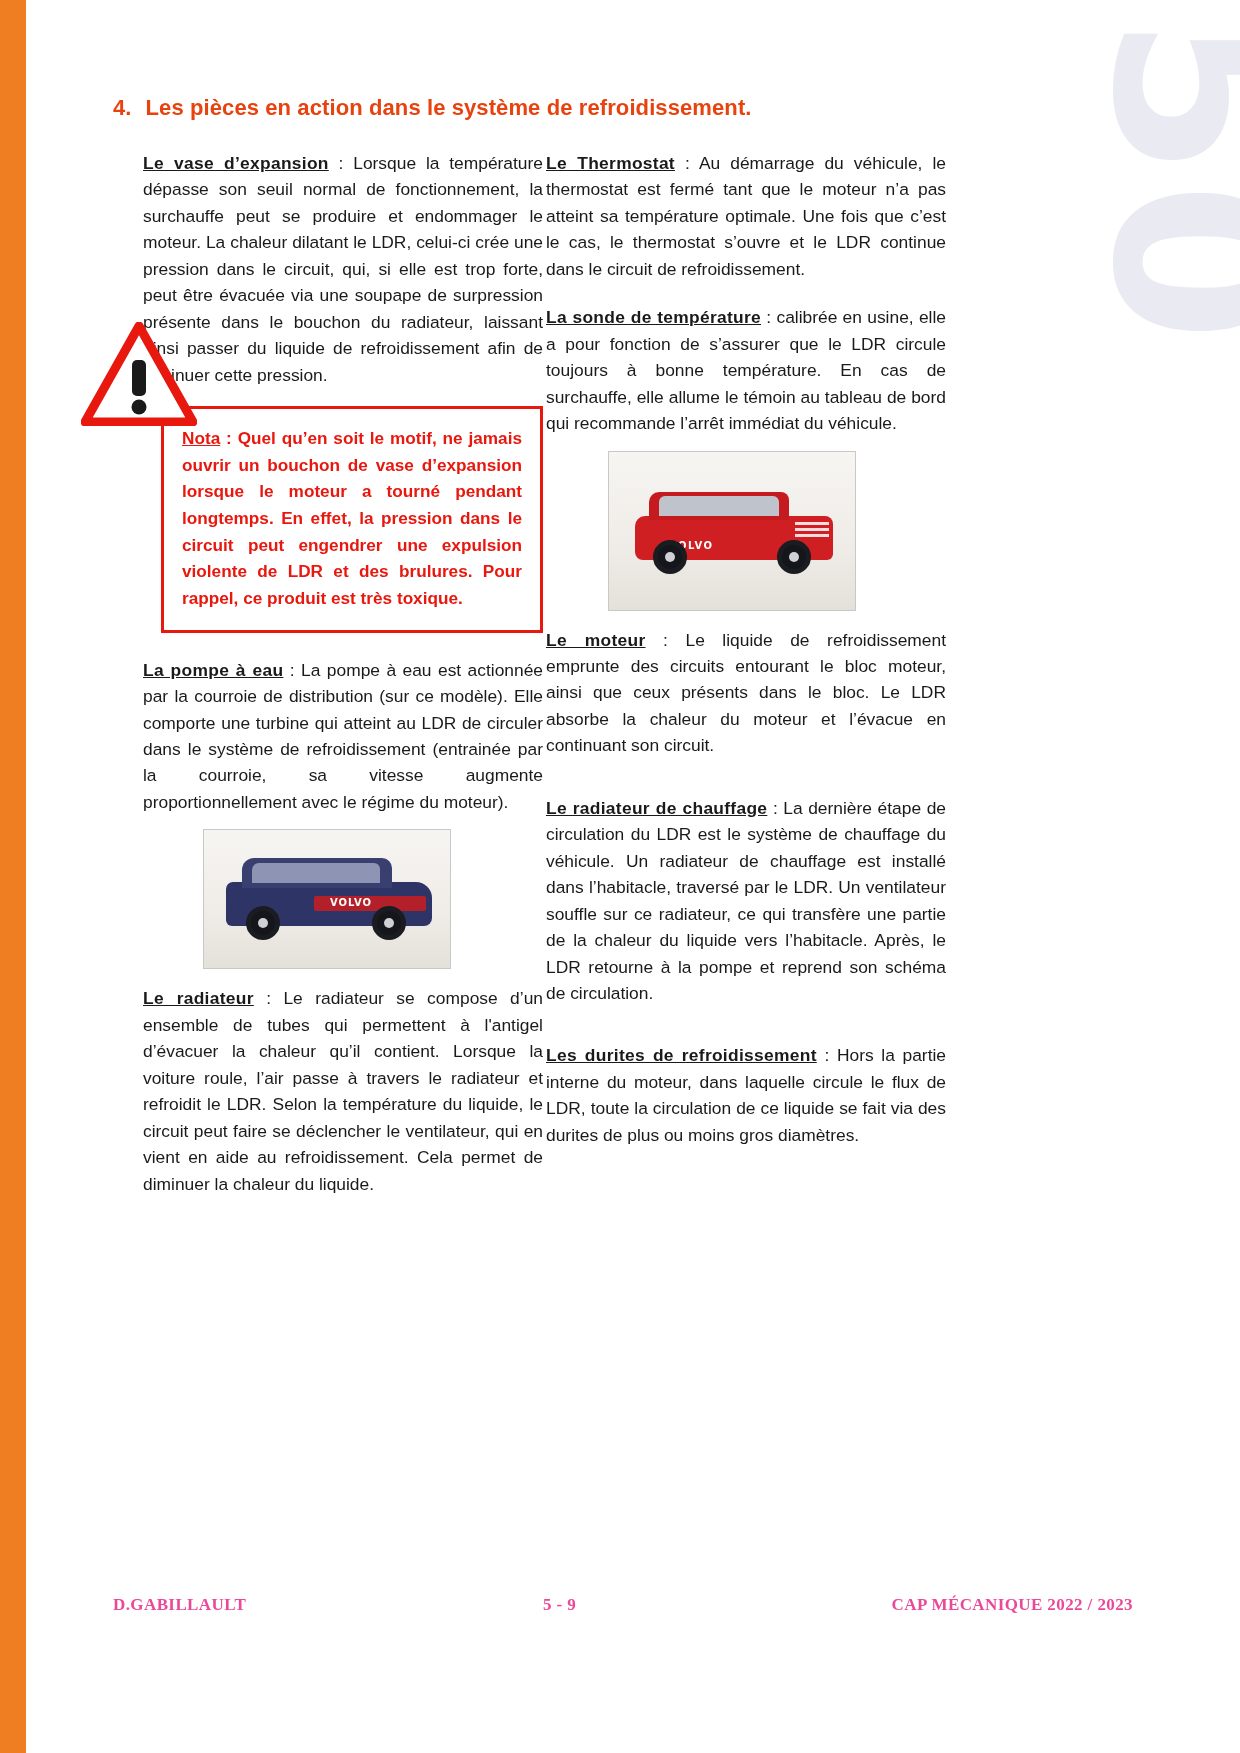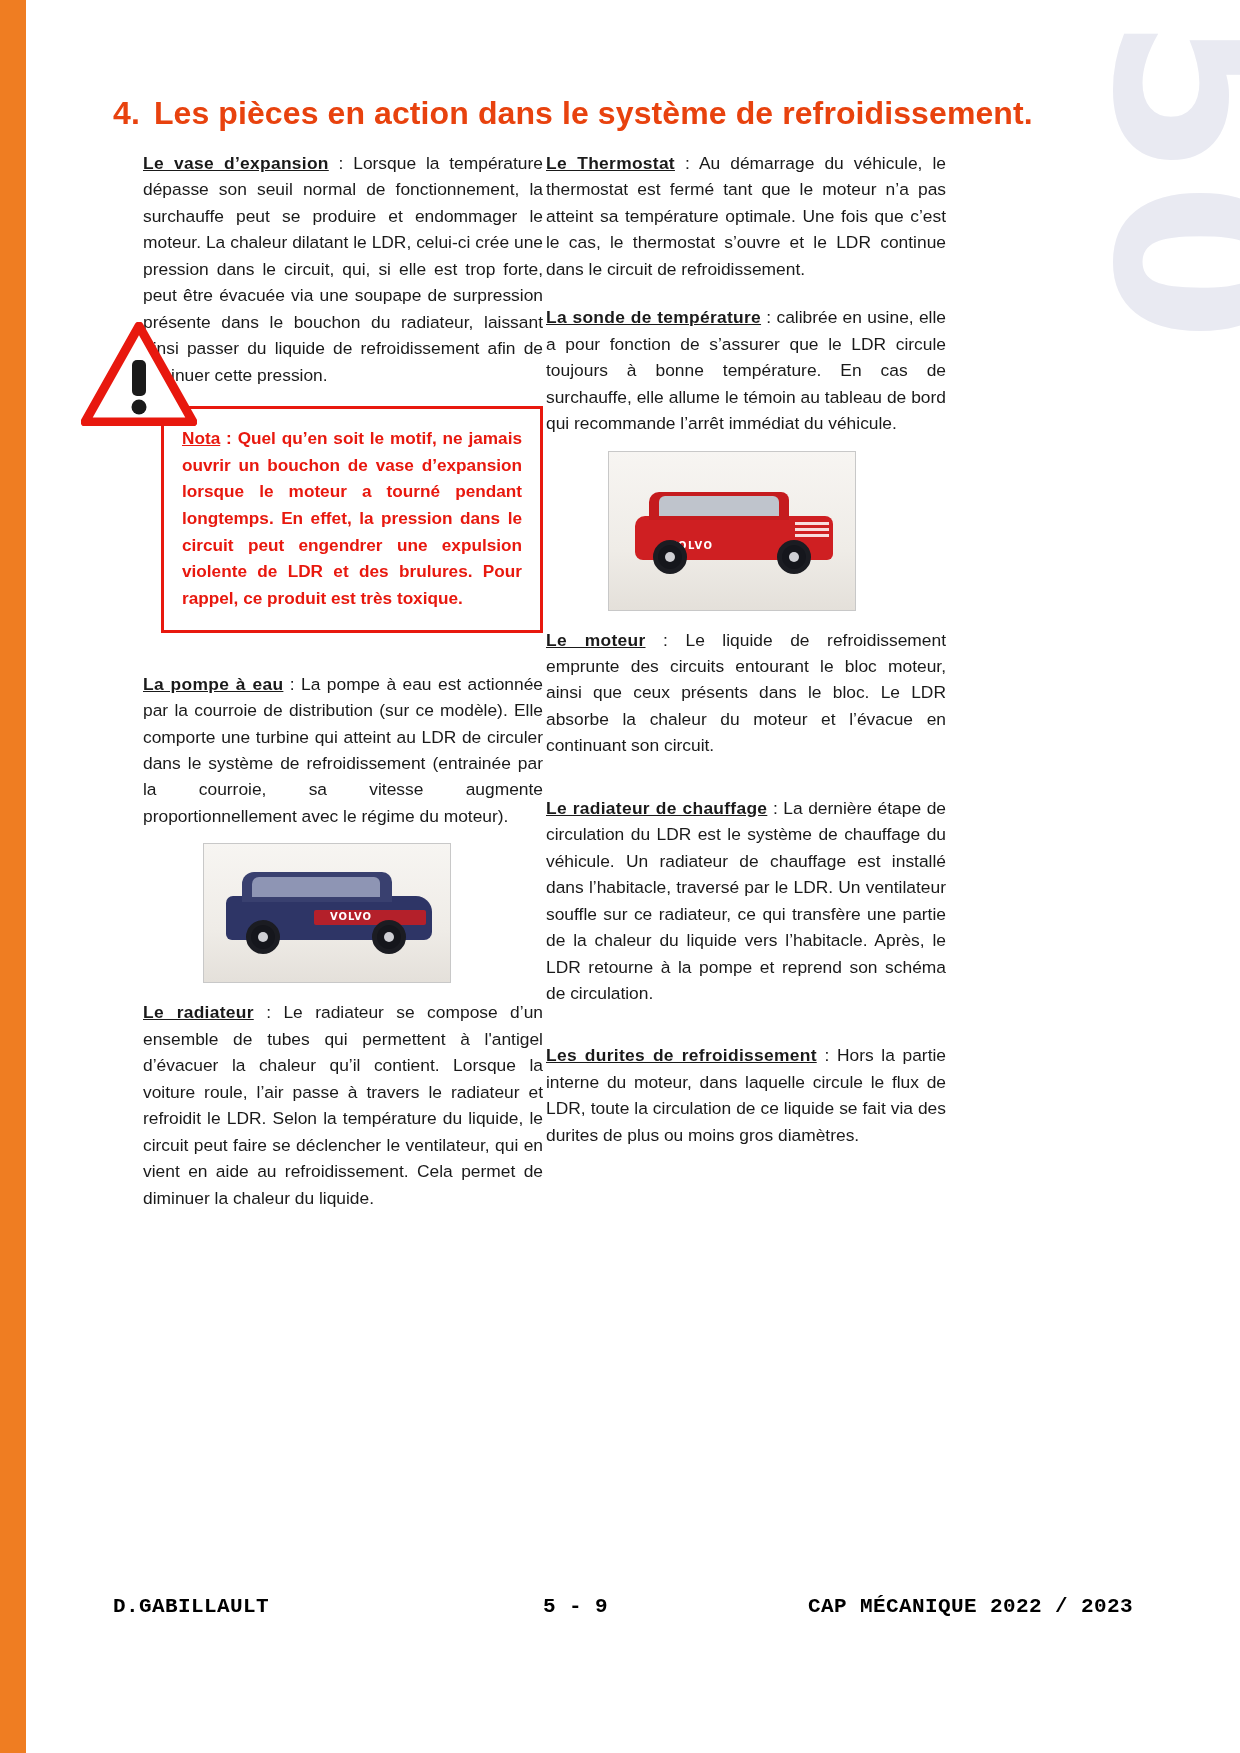--- a/index.html
+++ b/index.html
@@ -56,21 +56,21 @@
     width: 1240px;
     height: 1753px;
     z-index: 2;
   }
 
   h1.section-title {
     position: absolute;
     left: 113px;
     top: 95px;
     margin: 0;
-    font-size: 32px;
+    font-size: 22px;
     font-weight: bold;
     color: #e8420e;
     letter-spacing: 0.1px;
     white-space: nowrap;
   }
   h1.section-title .num { margin-right: 14px; }
 
   .columns {
     position: absolute;
     left: 113px;
@@ -99,21 +99,21 @@
     font-weight: bold;
     letter-spacing: 0.3px;
     text-decoration: underline;
   }
   .spacer-sm { height: 8px; }
   .spacer-md { height: 22px; }
 
   
   .nota-wrap {
     position: relative;
-    margin: 18px 0 16px 0;
+    margin: 18px 0 2px 0;
   }
   .warning-triangle {
     position: absolute;
     left: -62px;
     top: -84px;
     width: 116px;
     height: 104px;
     z-index: 5;
   }
   .nota-box {
@@ -250,24 +250,24 @@
     position: absolute;
     left: 113px;
     bottom: 128px;
     width: 1020px;
     height: 30px;
     border-top: 0;
   }
   .footer .f-left, .footer .f-center, .footer .f-right {
     position: absolute;
     top: 0;
-    font-size: 21px;
-    font-weight: bold;
-    color: #000000;
-    font-family: Liberation Mono, monospace;
+    font-size: 17px;
+    font-weight: bold;
+    color: #ec4899;
+    font-family: Liberation Serif, serif;
     letter-spacing: 0.4px;
   }
   .footer .f-left { left: 0; }
   .footer .f-center { left: 430px; }
   .footer .f-right { right: 0; margin-left: 44px; }
 </style>
 </head>
 <body>
 
 <div class="left-bar"></div>

